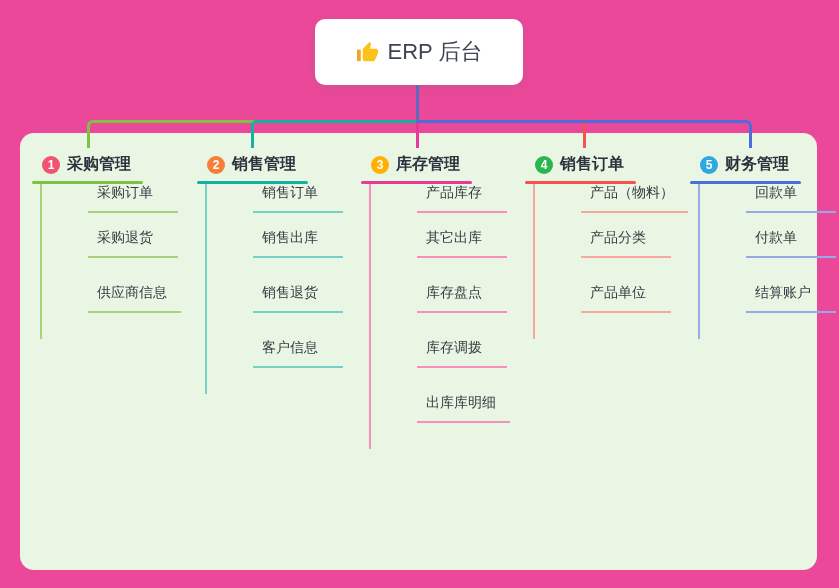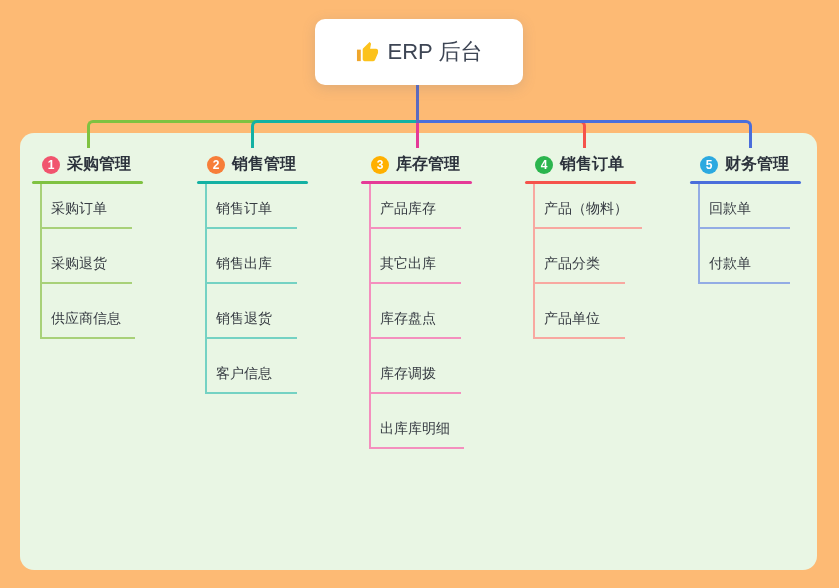--- a/index.html
+++ b/index.html
@@ -1,17 +1,17 @@
 <!DOCTYPE html>
 <html><head>
 <meta charset="utf-8">
 <style>
   html,body{margin:0;padding:0;background:#fff;}
   .canvas{
-    position:relative;width:839px;height:588px;overflow:hidden;background:#fdba74;
+    position:relative;width:839px;height:588px;overflow:hidden;background:#ec4899;
     font-family:"Liberation Sans","DejaVu Sans",sans-serif;
   }
   .panel{
     position:absolute;left:20px;top:133px;width:797px;height:437px;
     border-radius:14px;background:#E9F6E4;
   }
   
   .root-card{
     position:absolute;left:315px;top:19px;width:208px;height:66px;
     background:#fff;border-radius:10px;
@@ -39,21 +39,21 @@
   .badge{
     width:18px;height:18px;border-radius:50%;background:var(--badge);
     color:#fff;font-size:12px;font-weight:600;line-height:18px;
     display:flex;align-items:center;justify-content:center;flex:none;
   }
   .branch-label{font-size:16px;font-weight:700;color:#2c323c;white-space:nowrap;}
   .children{
     margin:0 0 0 8px;padding:0;list-style:none;
     border-left:2px solid var(--light);
   }
-  .child{height:55px;display:flex;align-items:flex-end;}
+  .child{height:55px;display:flex;align-items:flex-start;padding-left:46px;}
   .child:first-child{height:45px;}
   .child-label{
     display:inline-block;box-sizing:border-box;min-width:90px;white-space:nowrap;
     border-bottom:2px solid var(--light);
     padding:0 14px 9px 9px;font-size:14px;color:#363b42;
   }
   .b1{left:32px;} .b2{left:197px;} .b3{left:361px;} .b4{left:525px;} .b5{left:690px;}
 </style>
 </head>
 <body>
@@ -170,16 +170,19 @@
       <span class="branch-label">财务管理</span>
       <span class="title-rule"></span>
     </header>
     <ul class="children">
       <li class="child">
           <span class="child-label">回款单</span>
         </li>
       <li class="child">
           <span class="child-label">付款单</span>
         </li>
+      <li class="child">
+          <span class="child-label">结算账户</span>
+        </li>
     </ul>
   </section>
 
 </div>
 
 </body></html>

